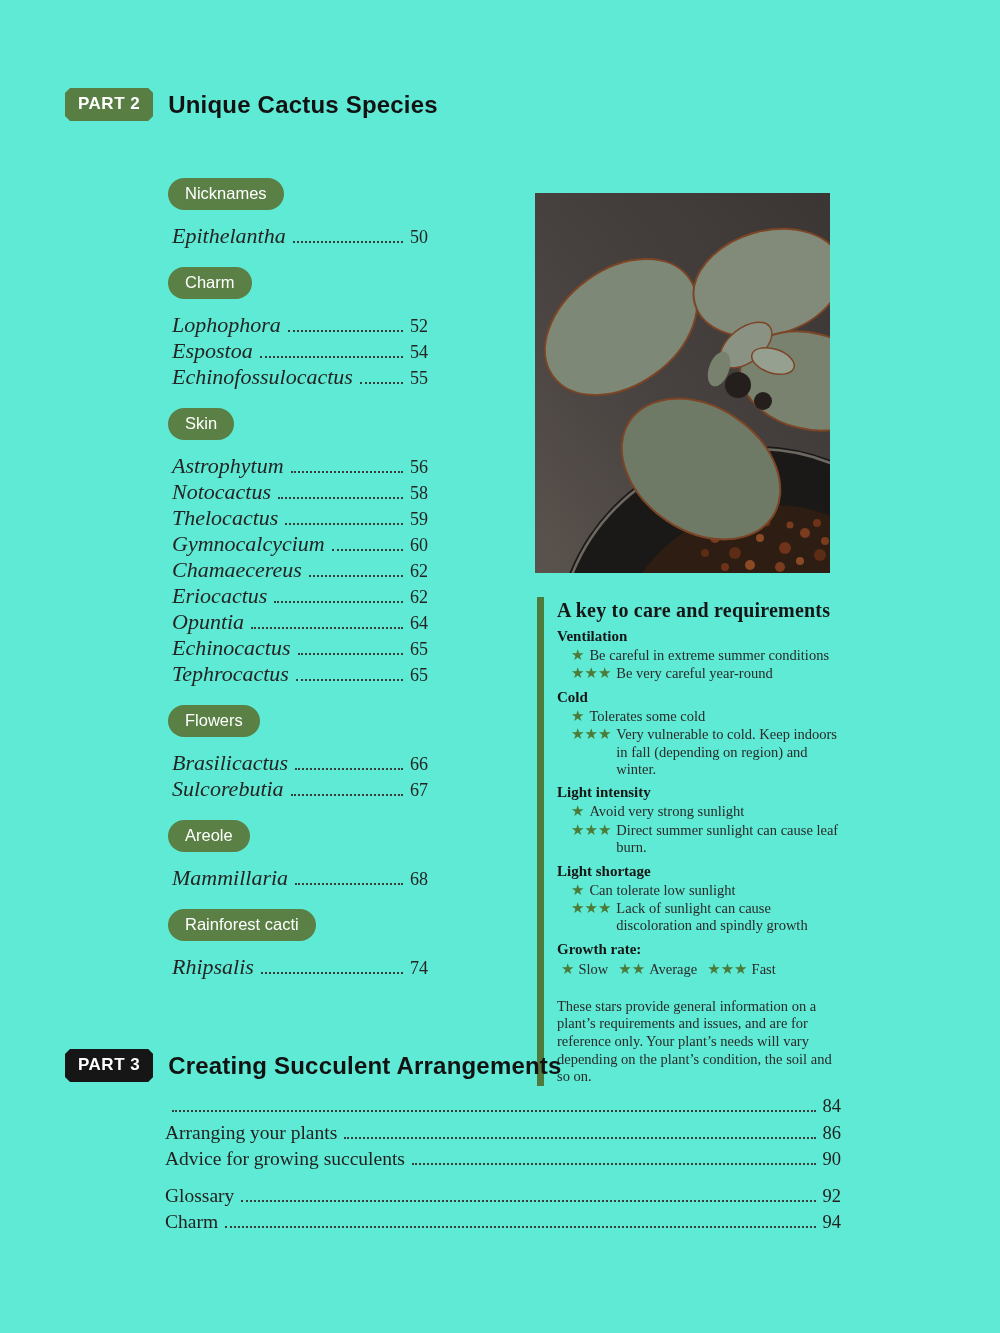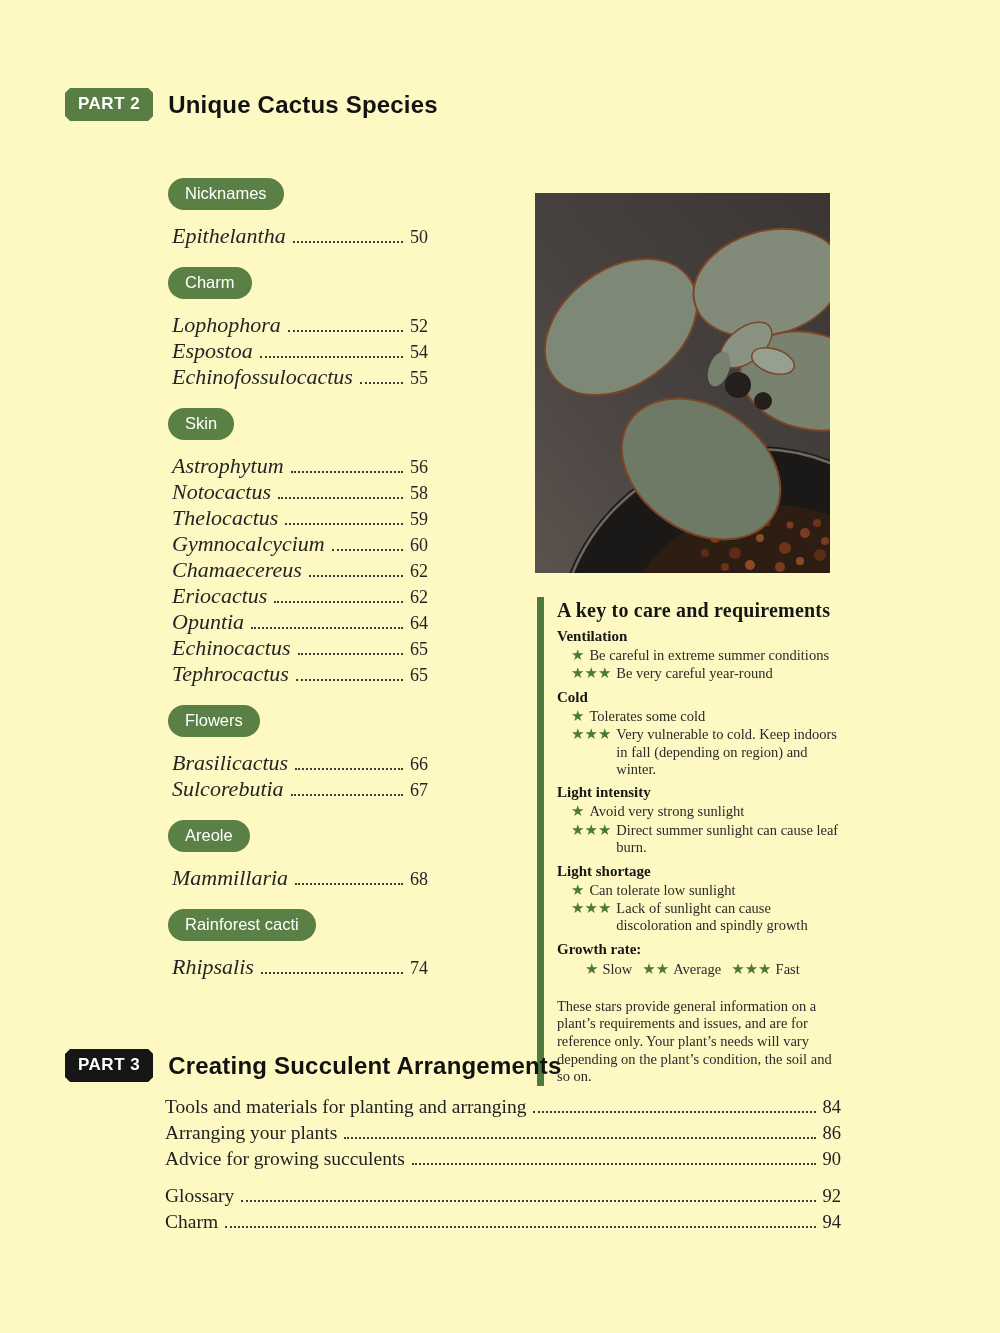--- a/index.html
+++ b/index.html
@@ -1,18 +1,18 @@
 <!DOCTYPE html>
 <html><head>
 <meta charset="utf-8">
 <style>
   html,body { margin:0; padding:0; background:#e8e8e8; }
   .page {
     position:relative; width:1000px; height:1333px; margin:0 auto;
-    background:#fef9c3; overflow:hidden;
+    background:#5eead4; overflow:hidden;
     font-family:"Liberation Serif", serif; color:#1e1e1e;
   }
 
   
   .part-header { position:absolute; display:flex; align-items:center; gap:15px; }
   .part-badge {
     font-family:"Liberation Sans", sans-serif; font-weight:bold;
     font-size:17px; letter-spacing:0.5px; color:#ffffff;
     padding:6px 13px 7px;
     clip-path: polygon(5px 0, calc(100% - 5px) 0, 100% 5px, 100% calc(100% - 5px),
@@ -47,21 +47,21 @@
 
   
   #key-box {
     position:absolute; left:537px; top:597px; width:303px;
     border-left:7px solid #4f7a3d; padding-left:13px; box-sizing:border-box;
   }
   .key-title { font-weight:bold; font-size:20px; color:#161616; margin:2px 0 6px; letter-spacing:0.2px; }
   .key-heading { font-weight:bold; font-size:15px; color:#161616; margin:6px 0 1px; }
   .star-line { display:flex; align-items:baseline; margin-left:14px; font-size:14.5px; line-height:1.2; color:#2a2a2a; }
   .star-line .stars { color:#4c7a38; white-space:nowrap; margin-right:5px; font-size:15px; }
-  .rate-line { margin-left:28px; font-size:14.5px; color:#2a2a2a; margin-top:2px; }
+  .rate-line { margin-left:4px; font-size:14.5px; color:#2a2a2a; margin-top:2px; }
   .rate-line .stars { color:#4c7a38; font-size:15px; }
   .rate-line .rate-label { margin:0 10px 0 4px; }
   .footnote { margin:18px 0 0; font-size:14.5px; line-height:1.22; color:#2a2a2a; }
   .footnote .star { color:#4c7a38; font-size:16px; }
 
   
   #bottom-toc { position:absolute; left:165px; top:1096px; width:676px; }
   .brow { display:flex; align-items:baseline; height:26px; }
   .brow .bname { font-size:19.5px; color:#222; white-space:nowrap; }
   .brow .toc-leader { border-bottom:2.5px dotted #3c3c3c; margin:0 7px 4px 7px; }
@@ -250,21 +250,20 @@
     <p class="footnote"><span class="star"></span> <span>These stars provide general information on a plant’s requirements and issues, and are for reference only. Your plant’s needs will vary depending on the plant’s condition, the soil and so on.</span></p>
   </div>
 
   <div class="part-header" id="part3-header">
     <div class="part-badge black">PART 3</div>
     <div class="part-title">Creating Succulent Arrangements</div>
   </div>
 
   <div id="bottom-toc">
       <div class="brow">
-        <span class="bname">Tools and materials for planting and arranging</span>
         <span class="toc-leader"></span>
         <span class="bpage">84</span>
       </div>
       <div class="brow">
         <span class="bname">Arranging your plants</span>
         <span class="toc-leader"></span>
         <span class="bpage">86</span>
       </div>
       <div class="brow">
         <span class="bname">Advice for growing succulents</span>

